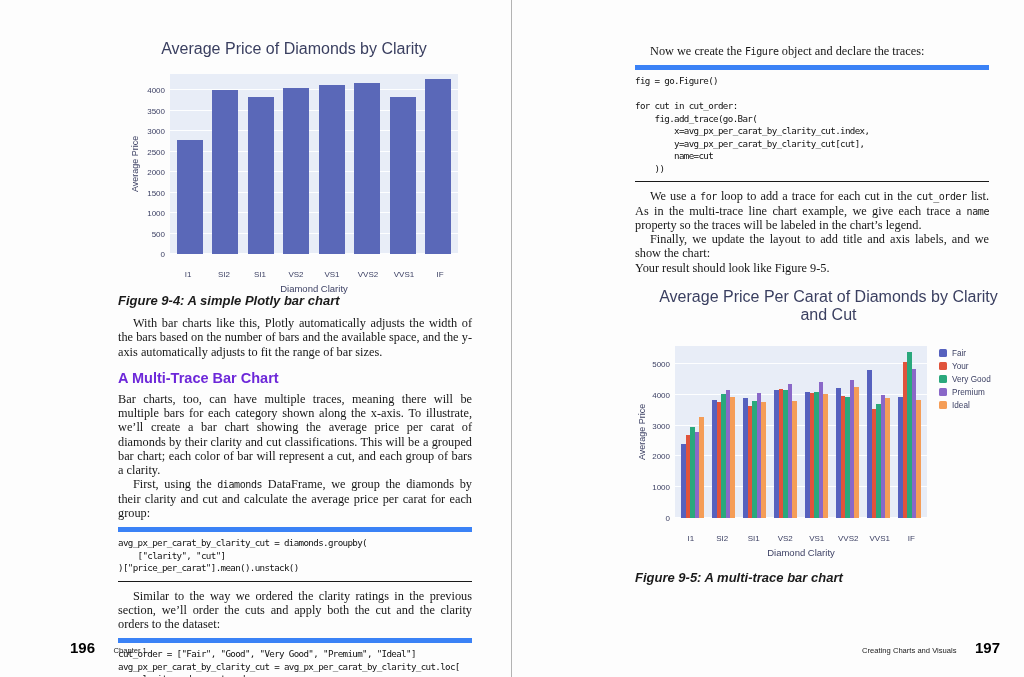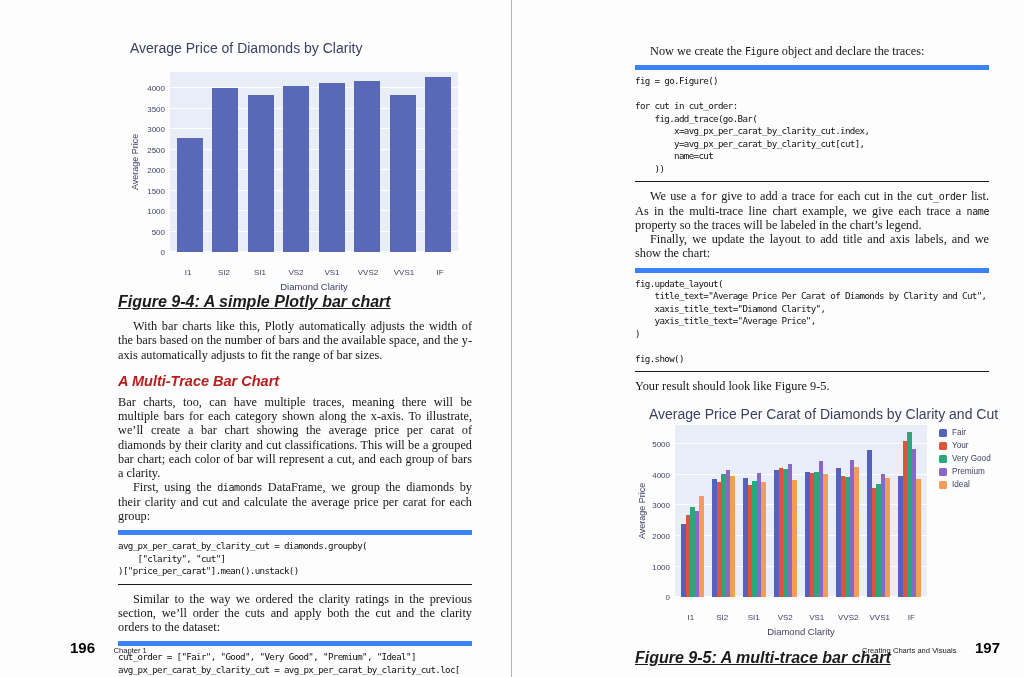--- a/index.html
+++ b/index.html
@@ -13,25 +13,25 @@
   .page.right{left:512px;}
 
   
   .textcol{position:absolute;width:354px;}
   .page.left  .textcol{left:118px;top:293px;}
   .page.right .textcol{left:123px;top:44px;}
   p.body{margin:0;font-size:12.3px;line-height:1.16;text-align:justify;}
   p.indent{text-indent:15px;}
   .heading{
     margin:11px 0 6px 0;font-family:"Liberation Sans",sans-serif;
-    font-style:italic;font-weight:700;font-size:14.5px;color:#b91c1c;
+    font-weight:700;font-size:14.5px;color:#6d28d9;
   }
   .caption{
     font-family:"Liberation Sans",sans-serif;font-style:italic;font-weight:700;
-    font-size:16px;color:#1b1b1b;margin:0 0 8px 0;text-decoration:underline;
+    font-size:13px;color:#1b1b1b;margin:0 0 8px 0;
   }
   pre.code{
     margin:7px 0;padding:5px 0 6px 0;border-top:5px solid #3b82f6;border-bottom:1px solid #1a1a1a;
     font-family:"DejaVu Sans Mono",monospace;font-size:9.2px;line-height:1.36;
     letter-spacing:-0.65px;white-space:pre;color:#101010;
   }
   .icode{font-family:"DejaVu Sans Mono",monospace;font-size:10px;letter-spacing:-0.4px;}
   .mt4{margin-top:4px;}
 
   
@@ -39,23 +39,23 @@
   .footer.fl{left:70px;}
   .footer.fr{right:24px;text-align:right;}
   .pagenum{font-weight:700;font-size:15px;color:#000;}
   .foottext{font-size:7.6px;color:#1a1a1a;margin:0 0 0 14px;}
   .fr .foottext{margin:0 14px 0 0;}
 
   
   .chart{font-family:"Liberation Sans",sans-serif;color:#3e4265;}
   .fig94{position:absolute;left:128px;top:40px;width:330px;}
   .fig95{margin-top:13px;width:373px;}
-  .chart-title{font-size:14px;color:#3a3f60;margin:0 0 0 2px;}
+  .chart-title{font-size:16px;color:#3a3f60;margin:0 0 0 2px;text-align:center;}
   .fig94 .chart-title{margin-bottom:16px;}
-  .fig95 .chart-title{margin-left:14px;margin-bottom:3px;}
+  .fig95 .chart-title{margin-left:14px;margin-bottom:22px;}
   .chart-row{display:flex;align-items:stretch;}
   .ylab{
     width:13px;display:flex;align-items:center;justify-content:center;
     font-size:9px;writing-mode:vertical-rl;transform:rotate(180deg);color:#3e4265;
   }
   .yticks{position:relative;}
   .fig94 .yticks{width:29px;height:180px;}
   .fig95 .yticks{width:27px;height:172px;}
   .ytick{position:absolute;right:5px;transform:translateY(50%);font-size:8px;color:#3e4265;}
   .plot{position:relative;background:#e8edf7;}
@@ -180,29 +180,22 @@
   <div class="textcol">
     <p class="body indent"><span>Now we create the </span><span class="icode">Figure</span><span> object and declare the traces:</span></p>
     <pre class="code">fig = go.Figure()
 
 for cut in cut_order:
     fig.add_trace(go.Bar(
         x=avg_px_per_carat_by_clarity_cut.index,
         y=avg_px_per_carat_by_clarity_cut[cut],
         name=cut
     ))</pre>
-    <p class="body indent mt4"><span>We use a </span><span class="icode">for</span><span> give to add a trace for each cut in the </span><span class="icode">cut_order</span><span> list. As in the multi-trace line chart example, we give each trace a </span><span class="icode">name</span><span> property so the traces will be labeled in the chart’s legend.</span></p>
+    <p class="body indent mt4"><span>We use a </span><span class="icode">for</span><span> loop to add a trace for each cut in the </span><span class="icode">cut_order</span><span> list. As in the multi-trace line chart example, we give each trace a </span><span class="icode">name</span><span> property so the traces will be labeled in the chart’s legend.</span></p>
     <p class="body indent"><span>Finally, we update the layout to add title and axis labels, and we show the chart:</span></p>
-    <pre class="code">fig.update_layout(
-    title_text="Average Price Per Carat of Diamonds by Clarity and Cut",
-    xaxis_title_text="Diamond Clarity",
-    yaxis_title_text="Average Price",
-)
-
-fig.show()</pre>
     <p class="body mt4"><span>Your result should look like Figure 9-5.</span></p>
 
     <div class="chart fig95">
       <div class="chart-title">Average Price Per Carat of Diamonds by Clarity and Cut</div>
       <div class="chart-row">
         <div class="ylab">Average Price</div>
         <div class="yticks">
             <div class="ytick" style="bottom: 0%;">0</div>
             <div class="ytick" style="bottom: 17.8571%;">1000</div>
             <div class="ytick" style="bottom: 35.7143%;">2000</div>

